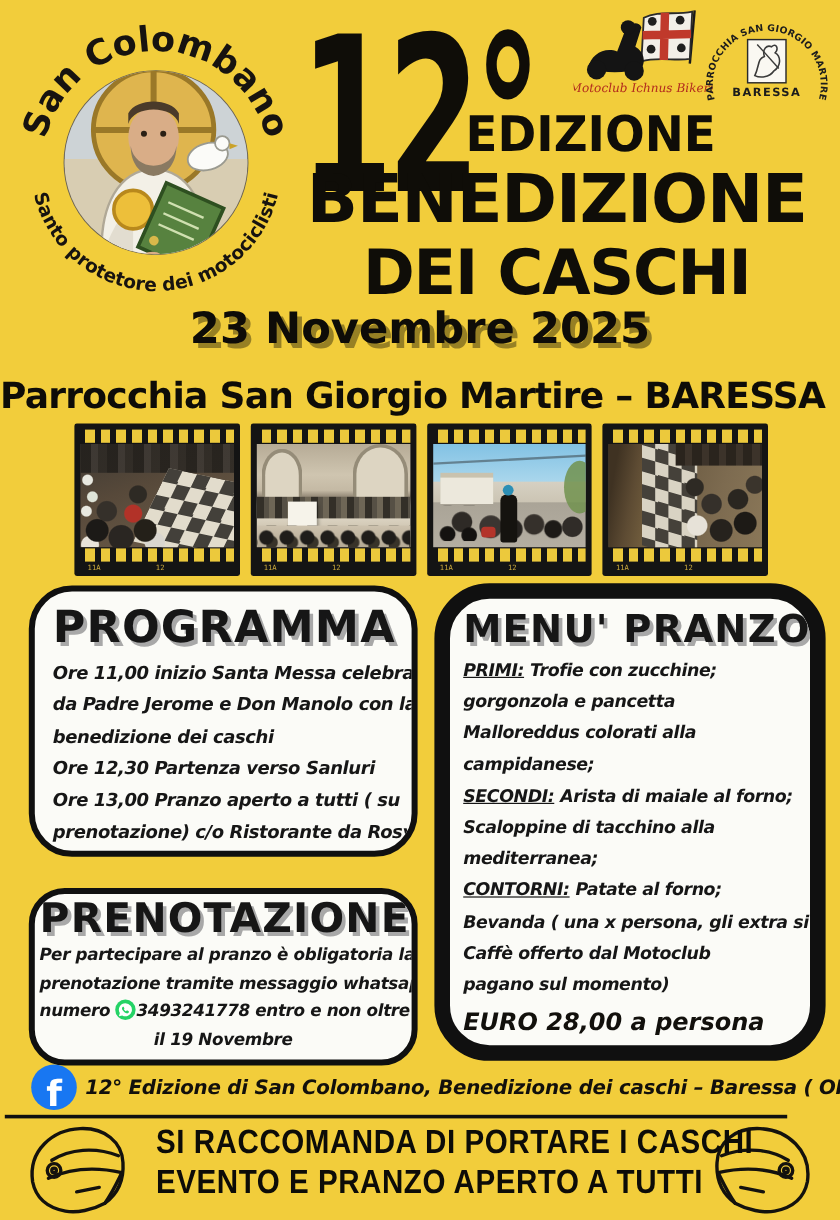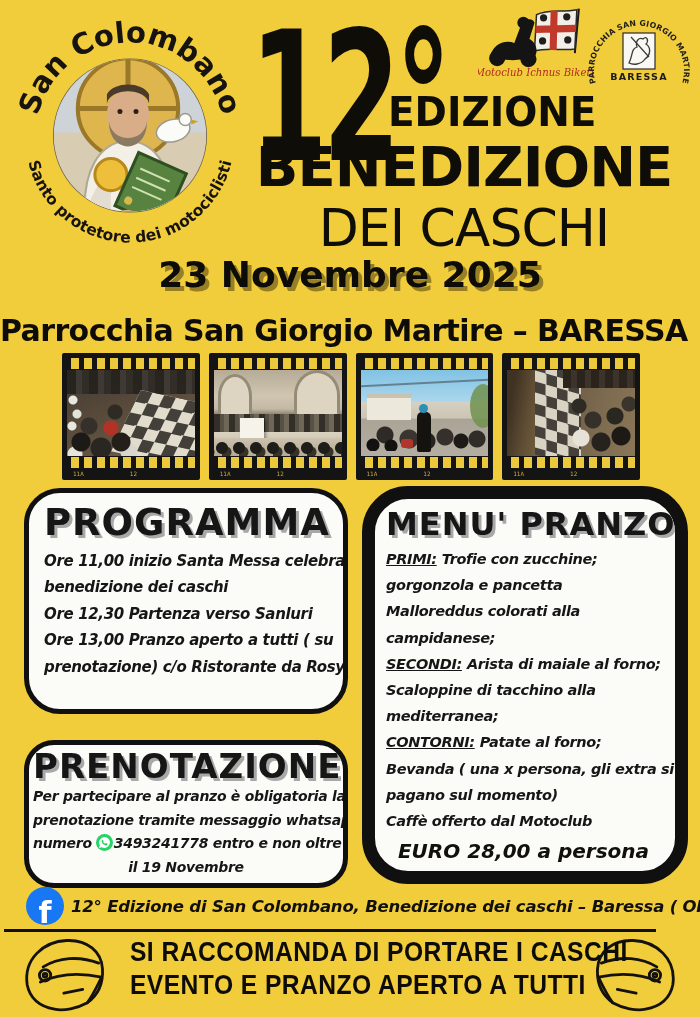--- a/index.html
+++ b/index.html
@@ -23,21 +23,21 @@
     position:absolute; left:388px; top:88px; font-size:41px; font-weight:bold;
     letter-spacing:0; transform:scaleX(.95); transform-origin:left top;
     color:#0f0d08; white-space:nowrap;
   }
   .title1{
     position:absolute; left:236px; top:134px; width:456px; text-align:center;
     font-size:56px; font-weight:bold; letter-spacing:-1px; color:#0f0d08; white-space:nowrap;
   }
   .title2{
     position:absolute; left:236px; top:198px; width:456px; text-align:center;
-    font-size:52px; font-weight:normal; letter-spacing:-1px; color:#0f0d08; white-space:nowrap;
+    font-size:52px; font-weight:bold; letter-spacing:-1px; color:#0f0d08; white-space:nowrap;
   }
   .date{
     position:absolute; left:0; top:254px; width:700px; text-align:center;
     font-size:36px; font-weight:bold; color:#0e0c08; white-space:nowrap;
     text-shadow:4px 4px 0 rgba(15,12,2,.4);
   }
   .location{
     position:absolute; left:0; top:313px; width:700px; 
     font-size:30px; font-weight:bold; letter-spacing:-.6px; color:#0e0c08; white-space:nowrap;
   }
@@ -140,21 +140,21 @@
   .programma .box-title{ font-size:37px; margin:2px 12px 4px 0; }
   .prog-line{ font-size:15px; font-weight:bold; font-style:italic; line-height:26.4px;
     letter-spacing:-.35px; white-space:nowrap; color:#161616; }
 
   .menu{ left:362px; top:486px; width:326px; height:398px; border-width:13px;
     border-radius:46px; padding:4px 4px 4px 11px; }
   .menu .box-title{ font-size:32px; margin:2px 8px 3px 0; }
   .menu-line{ font-size:14.5px; font-weight:bold; font-style:italic; line-height:26.2px;
     letter-spacing:-.35px; white-space:nowrap; color:#161616; }
   .menu-label{ text-decoration:underline; margin-right:5px;text-align:center; }
-  .menu-price{ font-size:20px; font-weight:bold; font-style:italic; text-align:center;
+  .menu-price{ font-size:20px; font-weight:bold; font-style:italic; 
     margin:5px 10px 0 0; white-space:nowrap; }
 
   .prenota{ left:24px; top:740px; width:324px; height:148px; border-radius:30px;
     padding:3px 4px; text-align:center; }
   .prenota .box-title{ font-size:34px; line-height:1.1; }
   .pren-line{ font-size:14px; font-weight:bold; font-style:italic; line-height:23.5px;
     letter-spacing:-.3px; white-space:nowrap; color:#161616; }
   .wa-icon{ display:inline-block; width:17px; height:17px; border-radius:50%;
     background:#25D366; vertical-align:-3px; margin:0 1px 0 4px; position:relative; }
   .wa-icon svg{ position:absolute; left:2px; top:2px; }
@@ -326,20 +326,21 @@
       </div>
     </div>
   </div>
 
   <div class="box programma">
     <div class="box-title">PROGRAMMA</div>
     <div class="prog-lines">
 
         <div class="prog-line">Ore 11,00 inizio Santa Messa celebrata</div>
 
+        <div class="prog-line">da Padre Jerome e Don Manolo con la</div>
 
         <div class="prog-line">benedizione dei caschi</div>
 
         <div class="prog-line">Ore 12,30 Partenza verso Sanluri</div>
 
         <div class="prog-line">Ore 13,00 Pranzo aperto a tutti ( su</div>
 
         <div class="prog-line">prenotazione) c/o Ristorante da Rosy</div>
       </div>
   </div>
@@ -359,23 +360,23 @@
         <div class="menu-line"><span class="menu-label">SECONDI:</span><span class="menu-text">Arista di maiale al forno;</span></div>
 
         <div class="menu-line"><span class="menu-text">Scaloppine di tacchino alla</span></div>
 
         <div class="menu-line"><span class="menu-text">mediterranea;</span></div>
 
         <div class="menu-line"><span class="menu-label">CONTORNI:</span><span class="menu-text">Patate al forno;</span></div>
 
         <div class="menu-line"><span class="menu-text">Bevanda ( una x persona, gli extra si</span></div>
 
+        <div class="menu-line"><span class="menu-text">Caffè offerto dal Motoclub</span></div>
+
         <div class="menu-line"><span class="menu-text">pagano sul momento)</span></div>
-
-        <div class="menu-line"><span class="menu-text">Caffè offerto dal Motoclub</span></div>
       </div>
     <div class="menu-price">EURO 28,00 a persona</div>
   </div>
 
   <div class="box prenota">
     <div class="box-title">PRENOTAZIONE</div>
     <div class="pren-line">Per partecipare al pranzo è obligatoria la</div>
     <div class="pren-line">prenotazione tramite messaggio whatsapp al</div>
     <div class="pren-line">
       <span>numero</span><span class="wa-icon"><svg width="13" height="13" viewBox="0 0 24 24">

